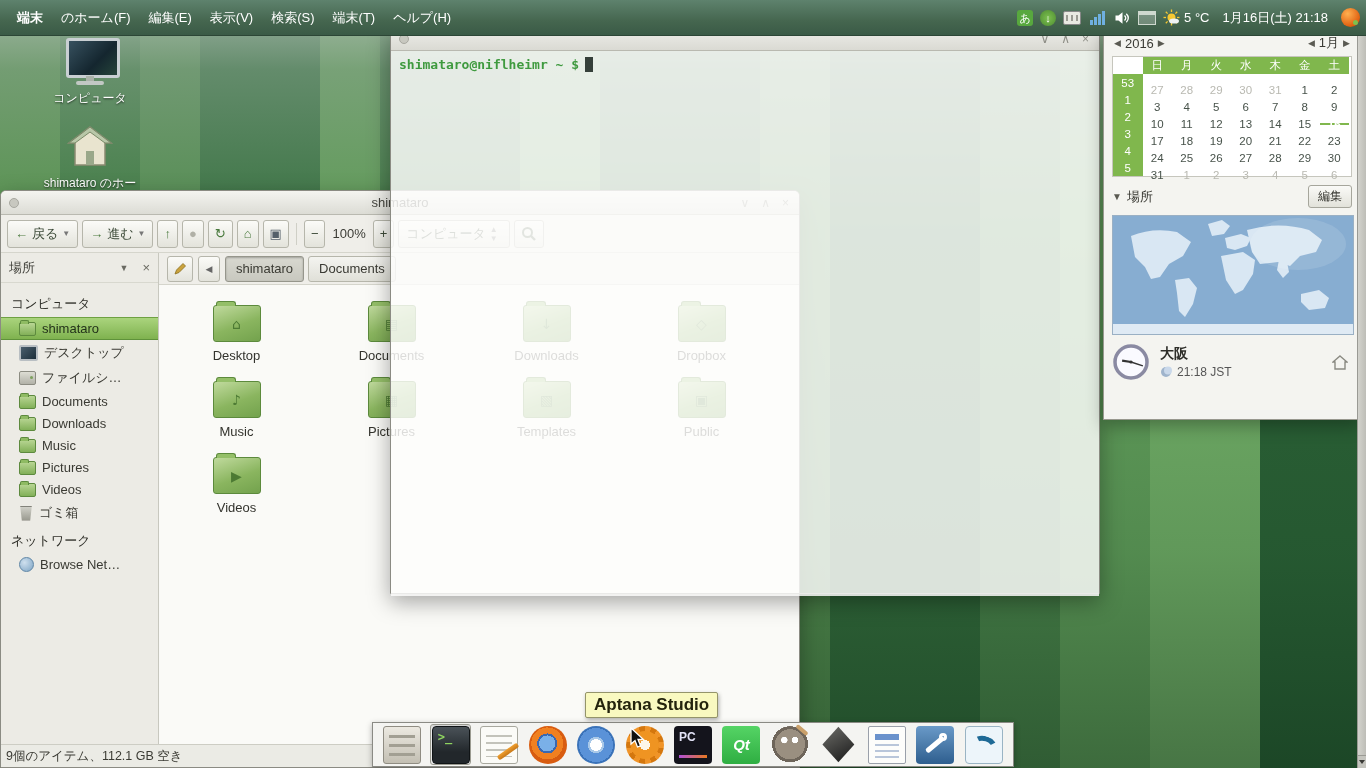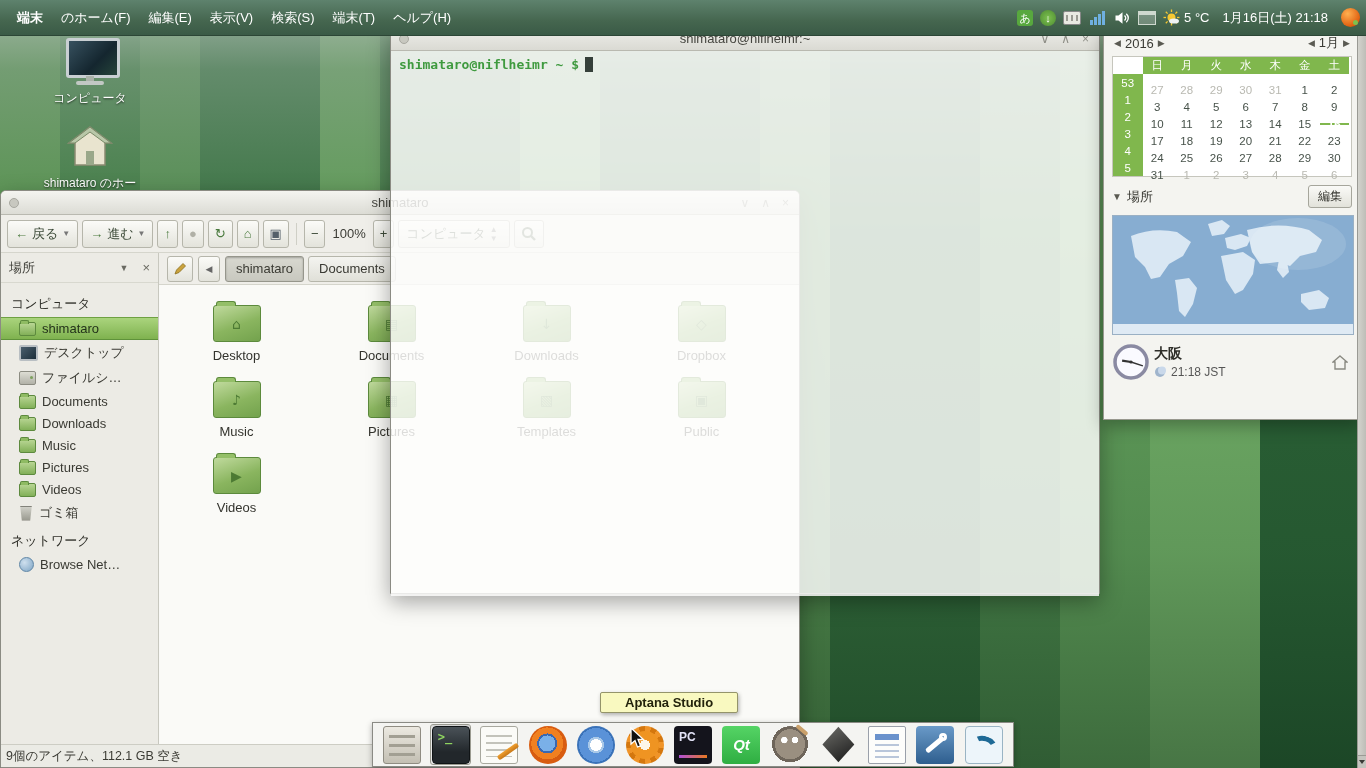--- a/index.html
+++ b/index.html
@@ -118,21 +118,21 @@
   .cal-w{background:#80b74d;color:#fff;display:flex;align-items:center;justify-content:center;}
   .cal-d{display:flex;align-items:center;justify-content:center;color:#47524a;margin-top:15px;}
   .cal-d.dim{color:#b9b9b1;}
   .cal-d.sel{background:#80b74d;color:#fff;font-weight:bold;}
   #loc-row{display:flex;align-items:center;margin-top:8px;}
   #loc-row .tri{font-size:10px;color:#5a5a52;margin-right:5px;}
   #loc-row .loc-cap{font-size:13px;color:#33332d;}
   #loc-edit{margin-left:auto;font-size:12px;color:#3a3a34;padding:2px 9px;background:linear-gradient(#fafaf7,#e2e2da);
     border:1px solid #a6a69c;border-radius:3px;}
   #worldmap{margin-top:7px;border:1px solid #9ab0c4;display:block;}
-  #city-row{display:flex;align-items:center;margin-top:8px;gap:4px;}
+  #city-row{display:flex;align-items:center;margin-top:8px;gap:10px;}
   #city-meta{display:flex;flex-direction:column;gap:2px;}
   #city-name{font-size:14px;font-weight:bold;color:#2e2e29;}
   #city-time-row{display:flex;align-items:center;gap:5px;font-size:12px;color:#555;}
   #home-ico{margin-left:auto;margin-right:4px;}
   
   #dock{position:absolute;left:372px;top:722px;width:642px;height:45px;z-index:20;background:#f4f4f1;
     border:1px solid #8a8a84;box-sizing:border-box;display:flex;align-items:center;gap:8px;padding:0 9px;
     box-shadow:0 2px 6px rgba(0,0,0,.3);}
   .dock-item{width:42px;height:41px;display:flex;align-items:center;justify-content:center;border-radius:3px;}
   .dock-item.active{background:#fff;border:1px solid #9a9a90;box-shadow:inset 0 1px 3px rgba(0,0,0,.25);box-sizing:border-box;}
@@ -172,22 +172,22 @@
     background:repeating-linear-gradient(#b9c6da 0 2px,transparent 2px 6px);}
   .ai-workbench{background:linear-gradient(#6a9ac8,#2e5e8e);border-radius:4px;}
   .ai-workbench::before{content:"";position:absolute;left:8px;top:16px;width:22px;height:5px;background:#fff;
     border-radius:2px;transform:rotate(-40deg);}
   .ai-workbench::after{content:"";position:absolute;right:7px;top:7px;width:8px;height:8px;border-radius:50%;
     border:3px solid #fff;box-sizing:border-box;}
   .ai-mysql{background:#edf5fa;border:1px solid #9ab4c4;border-radius:4px;box-sizing:border-box;}
   .ai-mysql::before{content:"";position:absolute;left:5px;top:9px;width:26px;height:20px;border-radius:50%;
     border:5px solid transparent;border-top-color:#1f6a96;transform:rotate(18deg);box-sizing:border-box;}
   
-  #tooltip{position:absolute;left:600px;top:692px;z-index:30;background:#f9f9c0;border:1px solid #94946a;
-    border-radius:2px;padding:2px 24px;font-size:13px;font-weight:bold;color:#23230c;box-shadow:1px 2px 4px rgba(0,0,0,.3);}
+  #tooltip{position:absolute;left:585px;top:692px;z-index:30;background:#f9f9c0;border:1px solid #94946a;
+    border-radius:2px;padding:2px 8px;font-size:17px;font-weight:bold;color:#23230c;box-shadow:1px 2px 4px rgba(0,0,0,.3);}
   
   #edge{position:absolute;left:1357px;top:26px;width:9px;height:742px;z-index:15;
     background:linear-gradient(90deg,#d3d3cd,#bdbdb7);border-left:1px solid #9a9a94;box-sizing:border-box;}
   #edge .ebtn{position:absolute;left:0;bottom:0;width:8px;height:12px;background:#c4c4be;border-top:1px solid #9a9a94;}
   #edge .ebtn::after{content:"";position:absolute;left:1px;top:4px;border-left:3px solid transparent;border-right:3px solid transparent;border-top:4px solid #3a3a36;}
   
   #cursor{position:absolute;left:629px;top:727px;z-index:50;}
 </style>
 </head>
 <body>
@@ -396,21 +396,20 @@
       </div>
     </div>
     <div id="fm-status">
       <span>9個のアイテム、112.1 GB 空き</span>
     </div>
   </div>
 
   <div class="window" id="term">
     <div class="titlebar">
       <span class="wdot"></span>
-      <span class="wtitle">shimataro@niflheimr:~</span>
       <span class="winbtns">
         <span>∨</span>
           <span>∧</span>
           <span>×</span>
       </span>
     </div>
     <div id="term-body">
       <div id="prompt"><span class="p-user">shimataro@niflheimr</span><span class="p-path"> ~ </span><span class="p-sym">$</span><span class="cursor"></span></div>
     </div>
   </div>

